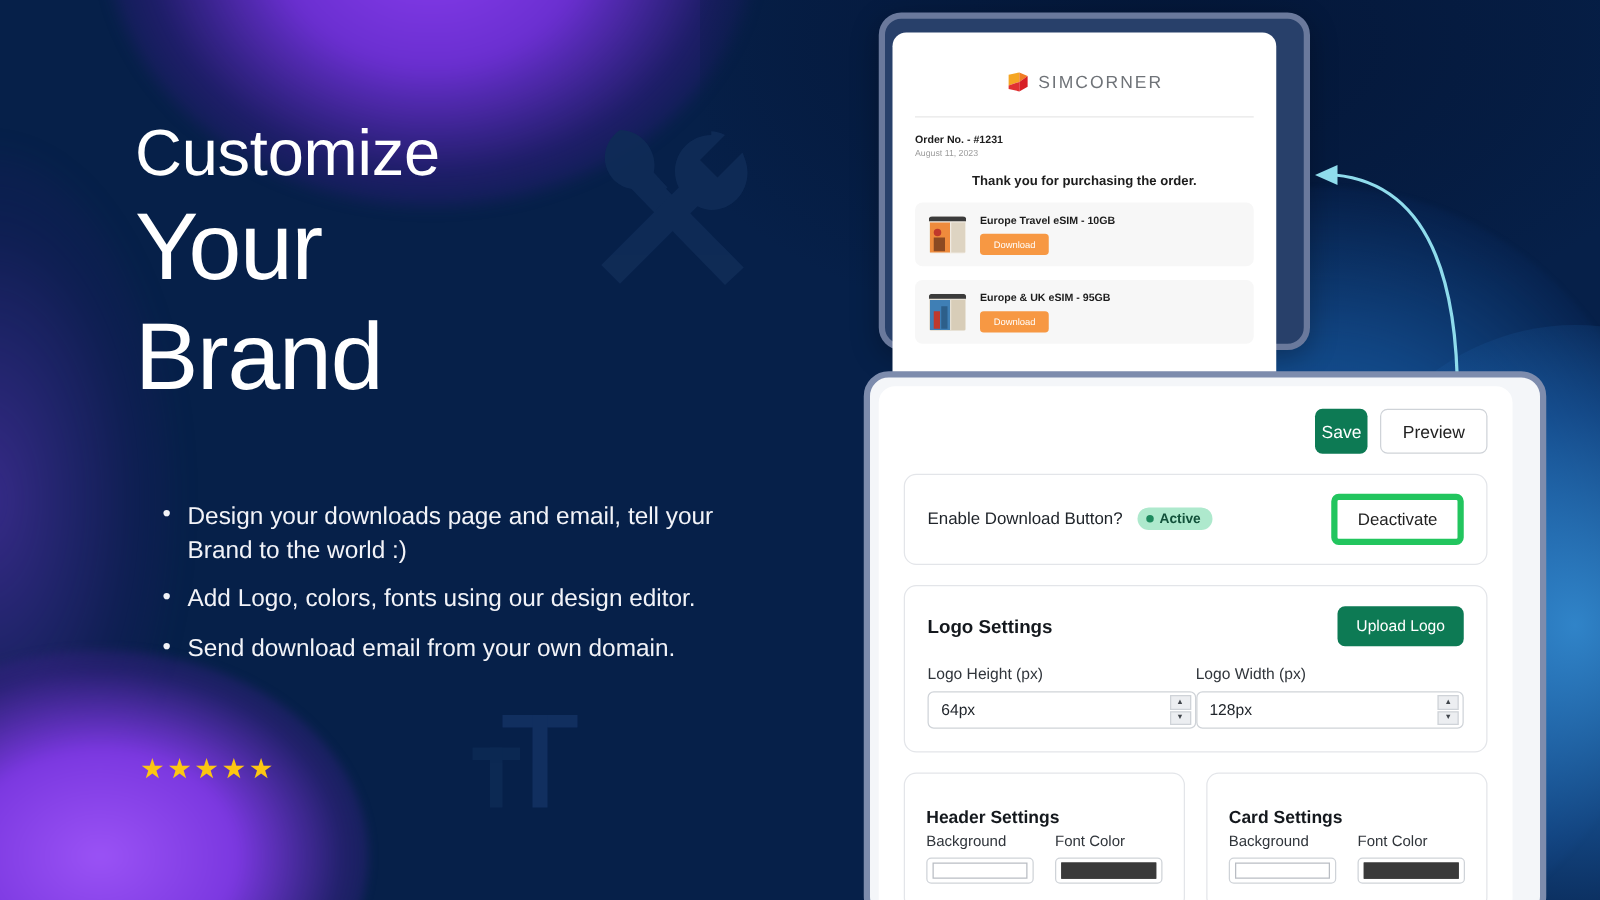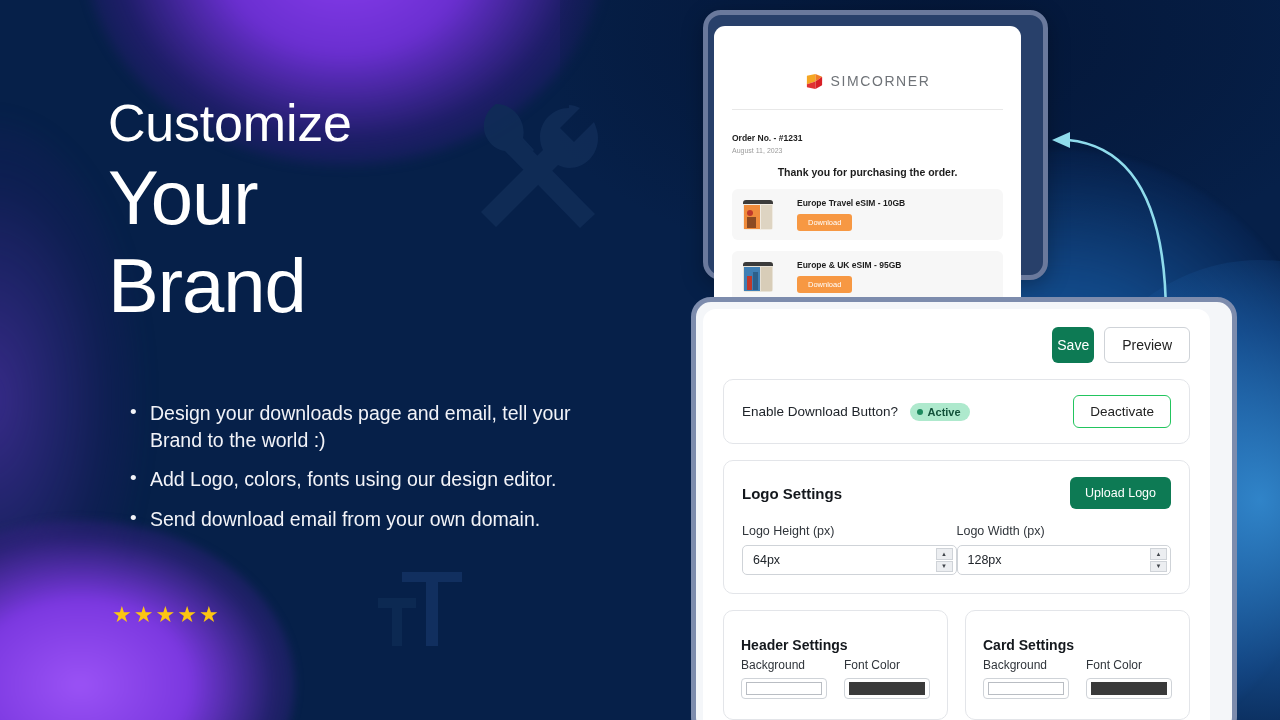--- a/index.html
+++ b/index.html
@@ -100,40 +100,40 @@
     border-radius: 18px;
     padding: 0;
     box-shadow: 0 6px 22px rgba(0,0,0,0.28);
   }
   #email-screen {
     position: absolute; left: 6px; top: 11px; right: 22px; bottom: -60px;
     background: #ffffff;
     border-radius: 11px;
     overflow: hidden;
   }
-  #email-inner { padding: 32px 18px 0 18px; }
+  #email-inner { padding: 16px 18px 0 18px; }
   #email-logo-row {
     display: flex; align-items: center; justify-content: center;
     gap: 7px; height: 46px;
   }
   #logo-mark { width: 19px; height: 19px; display: block; }
   #logo-text {
     font-size: 14px; color: #6f7378; letter-spacing: 1.6px; font-weight: 400;
   }
   #email-rule { height: 1px; background: #e8e8e8; margin: 5px 0 0 0; }
   #order-no {
-    font-size: 8.5px; font-weight: bold; color: #1d1d1d; margin-top: 23px;
+    font-size: 8.5px; font-weight: bold; color: #1d1d1d; margin-top: 12px;
   }
   #order-date { font-size: 7px; color: #9b9b9b; margin-top: 4px; }
   #thanks {
     text-align: center; font-size: 10.5px; font-weight: bold;
     color: #1d1d1d; margin-top: 12px;
   }
   .product-row {
-    display: flex; align-items: center; gap: 24px;
+    display: flex; align-items: center; gap: 11px;
     background: #f7f7f7; border-radius: 6px;
     padding: 9px 11px; margin-top: 11px;
   }
   .product-thumb {
     width: 30px; height: 30px; border-radius: 3px; flex: 0 0 30px;
     overflow: hidden;
   }
   .product-title { font-size: 8.5px; font-weight: bold; color: #1d1d1d; }
   .dl-btn {
     margin-top: 6px; display: inline-block;
@@ -178,21 +178,21 @@
   #enable-label { font-size: 13.5px; color: #20252b; }
   #active-badge {
     display: inline-flex; align-items: center; gap: 5px;
     background: #aee9cd; color: #12513a;
     font-size: 11px; font-weight: bold;
     padding: 3px 9px 3px 7px; border-radius: 10px;
     margin-left: 7px; vertical-align: middle;
   }
   #active-dot { width: 6px; height: 6px; border-radius: 50%; background: #1d8a5e; display:block; }
   #deactivate-button {
-    background: #fff; border: 1px solid #22c55e; border-radius: 6px;
+    background: #fff; border: 5px solid #22c55e; border-radius: 6px;
     font-size: 13.5px; padding: 8px 16px; color: #222;
     font-family: inherit; cursor: pointer;
   }
   #logo-panel { margin-top: 16px; padding: 16px 18px 18px 18px; }
   #logo-head { display: flex; align-items: center; justify-content: space-between; }
   #logo-title { font-size: 15px; font-weight: bold; color: #14181d; }
   #upload-logo-button {
     background: #0d7a54; color: #fff; border: none;
     font-size: 12.5px; padding: 9px 15px; border-radius: 6px;
     font-family: inherit; cursor: pointer; text-align: right;

